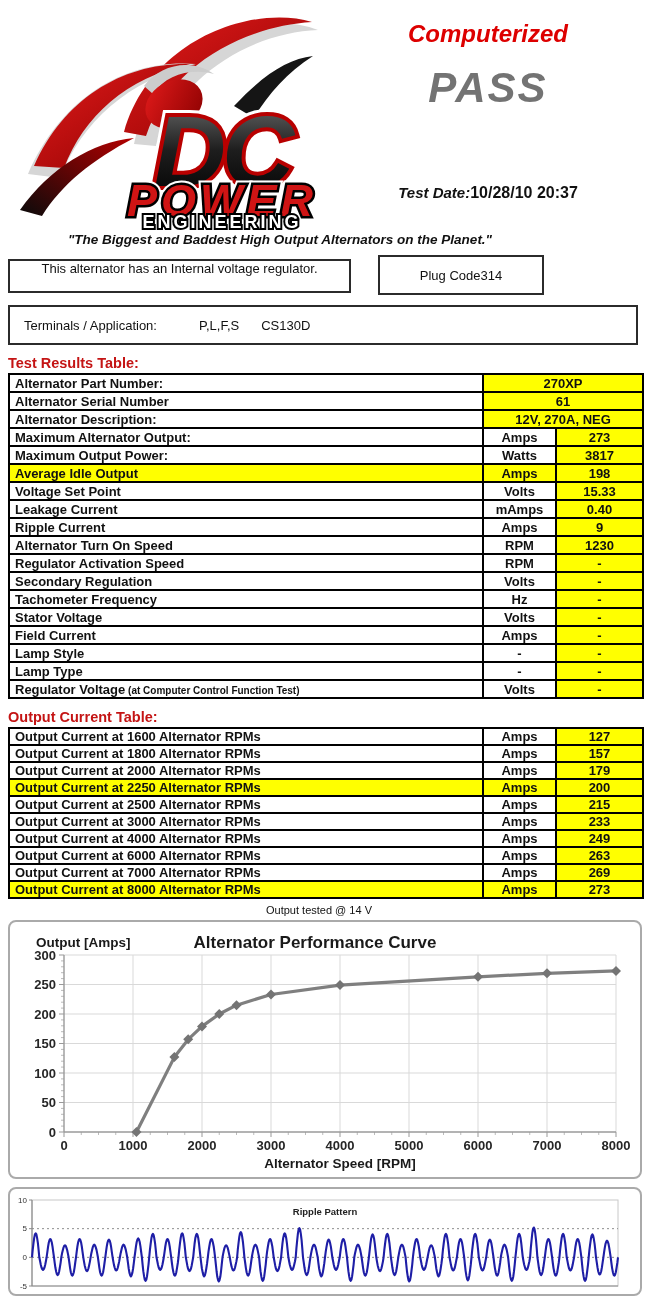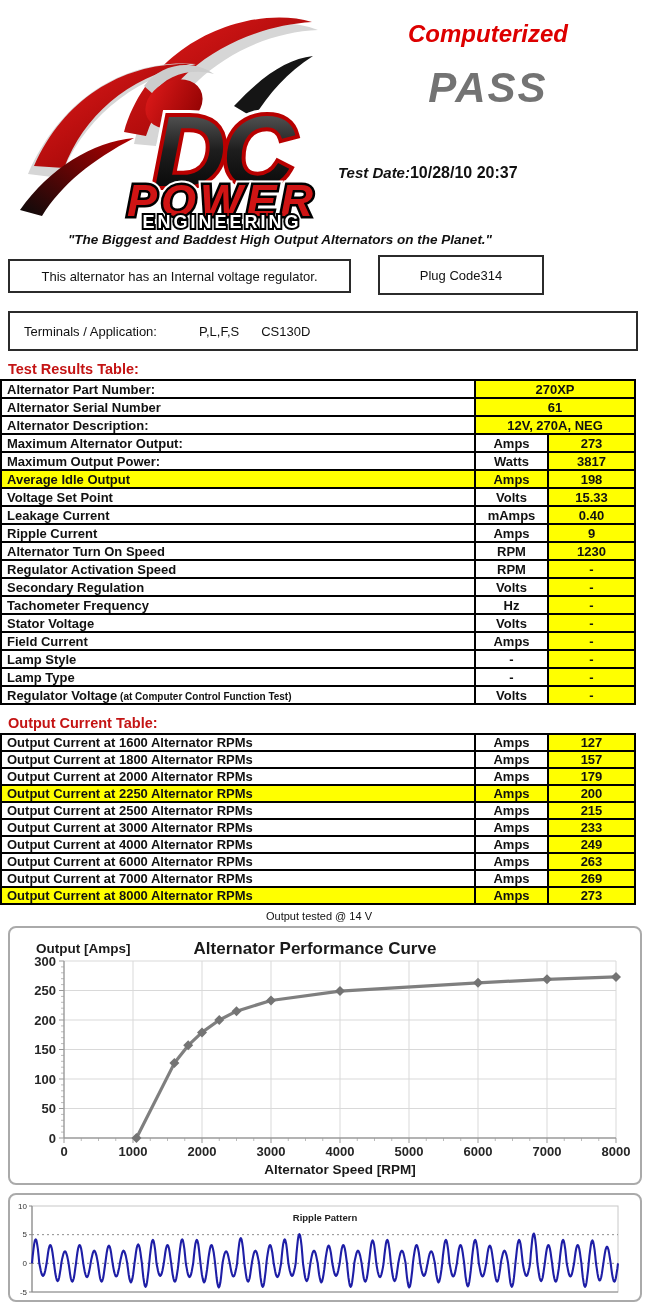--- a/index.html
+++ b/index.html
@@ -5,39 +5,39 @@
   * { margin:0; padding:0; box-sizing:border-box; }
   body { width:650px; background:#fff; font-family:"Liberation Sans","DejaVu Sans",sans-serif; color:#111; }
   .page { position:relative; width:650px; height:1313px; background:#fff; overflow:hidden; }
 
   
   .header { position:relative; height:230px; }
   .logo { position:absolute; left:6px; top:4px; }
   .header-right { position:absolute; left:338px; top:20px; width:300px; text-align:center; }
   .report-title { color:#DD0000; font-weight:bold; font-style:italic; font-size:24px; line-height:28px; }
   .pass { color:#737373; font-weight:bold; font-style:italic; font-size:42px; margin-top:16px; letter-spacing:2px; }
-  .test-date { margin-top:52px; display:flex; justify-content:flex-start; align-items:baseline; }
+  .test-date { margin-top:72px; display:flex; justify-content:center; align-items:baseline; }
   .td-label { font-weight:bold; font-style:italic; font-size:15px; }
   .td-value { font-weight:bold; font-size:16px; }
   .tagline { width:560px; text-align:center; font-weight:bold; font-style:italic; font-size:13.5px; margin-top:2px; }
 
   
   .info-row { position:relative; height:50px; margin:8px 0 0 8px; }
   .box { border:2px solid #2b2b2b; background:#fff; font-size:13px; }
-  .regulator-box { position:absolute; left:0; top:4px; width:343px; height:34px; display:flex; align-items:center; justify-content:center; }
+  .regulator-box { position:absolute; left:0; top:4px; width:343px; height:34px; display:flex; align-items:flex-start; justify-content:center; }
   .plug-box { position:absolute; left:370px; top:0; width:166px; height:40px; display:flex; flex-direction:row; align-items:center; justify-content:center; line-height:17px; }
-  .terminals-box { margin:6px 0 0 8px; width:630px; height:40px; display:flex; align-items:center; padding-left:14px; }
+  .terminals-box { margin:0 0 0 8px; width:630px; height:40px; display:flex; align-items:center; padding-left:14px; }
   .terminals-box .pins { margin-left:42px; }
   .terminals-box .app { margin-left:22px; }
 
   
   .section-heading { margin:10px 0 2px 8px; color:#C41414; font-weight:bold; font-size:14.5px; }
 
   
-  table.results { border-collapse:collapse; table-layout:fixed; width:634px; margin-left:0; border:2px solid #000; }
+  table.results { border-collapse:collapse; table-layout:fixed; width:634px; margin-left:8px; border:2px solid #000; }
   table.results td { border:2px solid #000; font-weight:bold; font-size:13px; height:18px; vertical-align:middle; overflow:hidden; white-space:nowrap; }
   table.results td.lbl { padding-left:5px; background:#fff; }
   table.results td.unit { text-align:center; background:#fff; }
   table.results td.val { text-align:center; background:#FFFF00; }
   table.results tr.hl td { background:#FFFF00; }
   table.results td .suffix { font-size:10px; }
   table.output td { height:12.5px; }
 
   .footnote { text-align:center; font-size:11px; margin:5px 12px 4px 0; }
 

